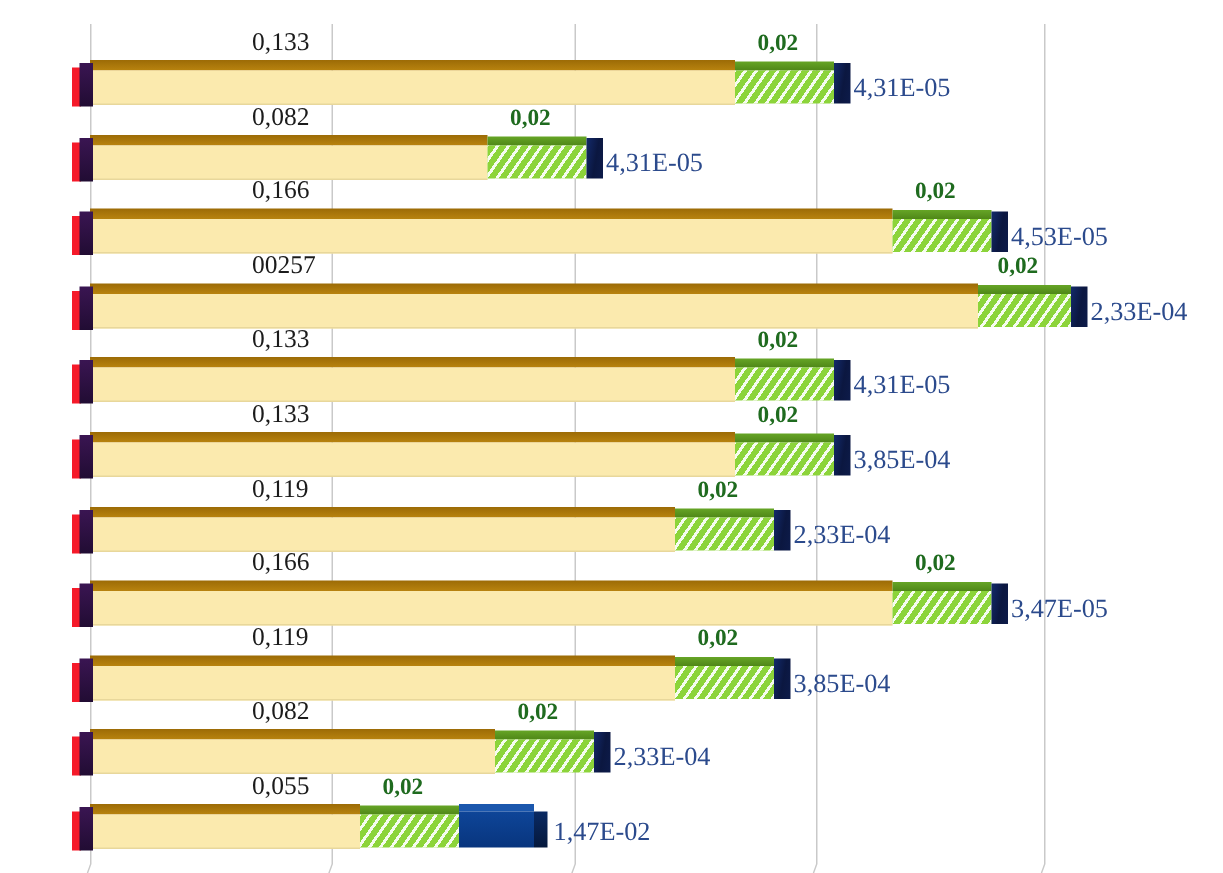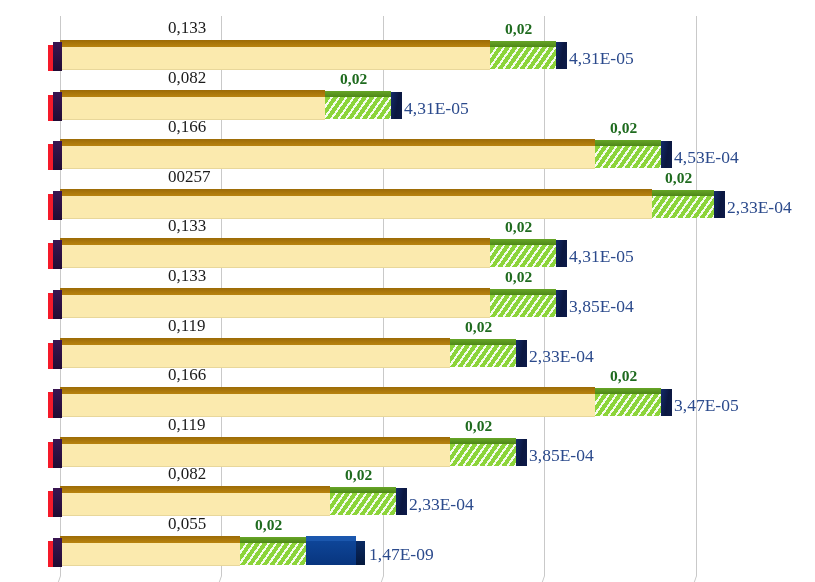--- a/index.html
+++ b/index.html
@@ -164,21 +164,21 @@
         <div class="bar-body" style="left: 12px; top: 31px; width: 535px;"></div>
         <div class="cap-left" style="left: 0px; top: 26px;">
           <div class="face"></div>
           <div class="side"></div>
         </div>
         <div class="seg-green-top" style="left: 547px; top: 25px; width: 66px;"></div>
         <div class="seg-green" style="left: 547px; top: 31px; width: 66px;"></div>
         <div class="cap-navy" style="left: 613px; top: 26px;"></div>
         <div class="lbl lbl-yellow" style="left: 120px; top: 2px;">0,166</div>
         <div class="lbl lbl-green" style="left: 562px; top: 4px;">0,02</div>
-        <div class="lbl lbl-blue" style="left: 626px; top: 32px;">4,53E-04</div>
+        <div class="lbl lbl-blue" style="left: 626px; top: 32px;">4,53E-05</div>
       </div>
       <div class="row" style="top: 148.8px; left: 0px; width: 815px;">
         <div class="bar-top" style="left: 12px; top: 24px; width: 592px;"></div>
         <div class="bar-body" style="left: 12px; top: 31px; width: 592px;"></div>
         <div class="cap-left" style="left: 0px; top: 26px;">
           <div class="face"></div>
           <div class="side"></div>
         </div>
         <div class="seg-green-top" style="left: 604px; top: 25px; width: 62px;"></div>
         <div class="seg-green" style="left: 604px; top: 31px; width: 62px;"></div>
@@ -278,17 +278,17 @@
           <div class="face"></div>
           <div class="side"></div>
         </div>
         <div class="seg-green-top" style="left: 192px; top: 25px; width: 66px;"></div>
         <div class="seg-green" style="left: 192px; top: 31px; width: 66px;"></div>
         <div class="seg-blue-top" style="left: 258px; top: 24px; width: 50px;"></div>
         <div class="seg-blue" style="left: 258px; top: 29px; width: 50px;"></div>
         <div class="seg-blue-side" style="left: 308px; top: 29px;"></div>
         <div class="lbl lbl-yellow" style="left: 120px; top: 2px;">0,055</div>
         <div class="lbl lbl-green" style="left: 207px; top: 4px;">0,02</div>
-        <div class="lbl lbl-blue" style="left: 321px; top: 32px;">1,47E-09</div>
+        <div class="lbl lbl-blue" style="left: 321px; top: 32px;">1,47E-02</div>
       </div>
     </div>
 
 </div>
 
 </body></html>

